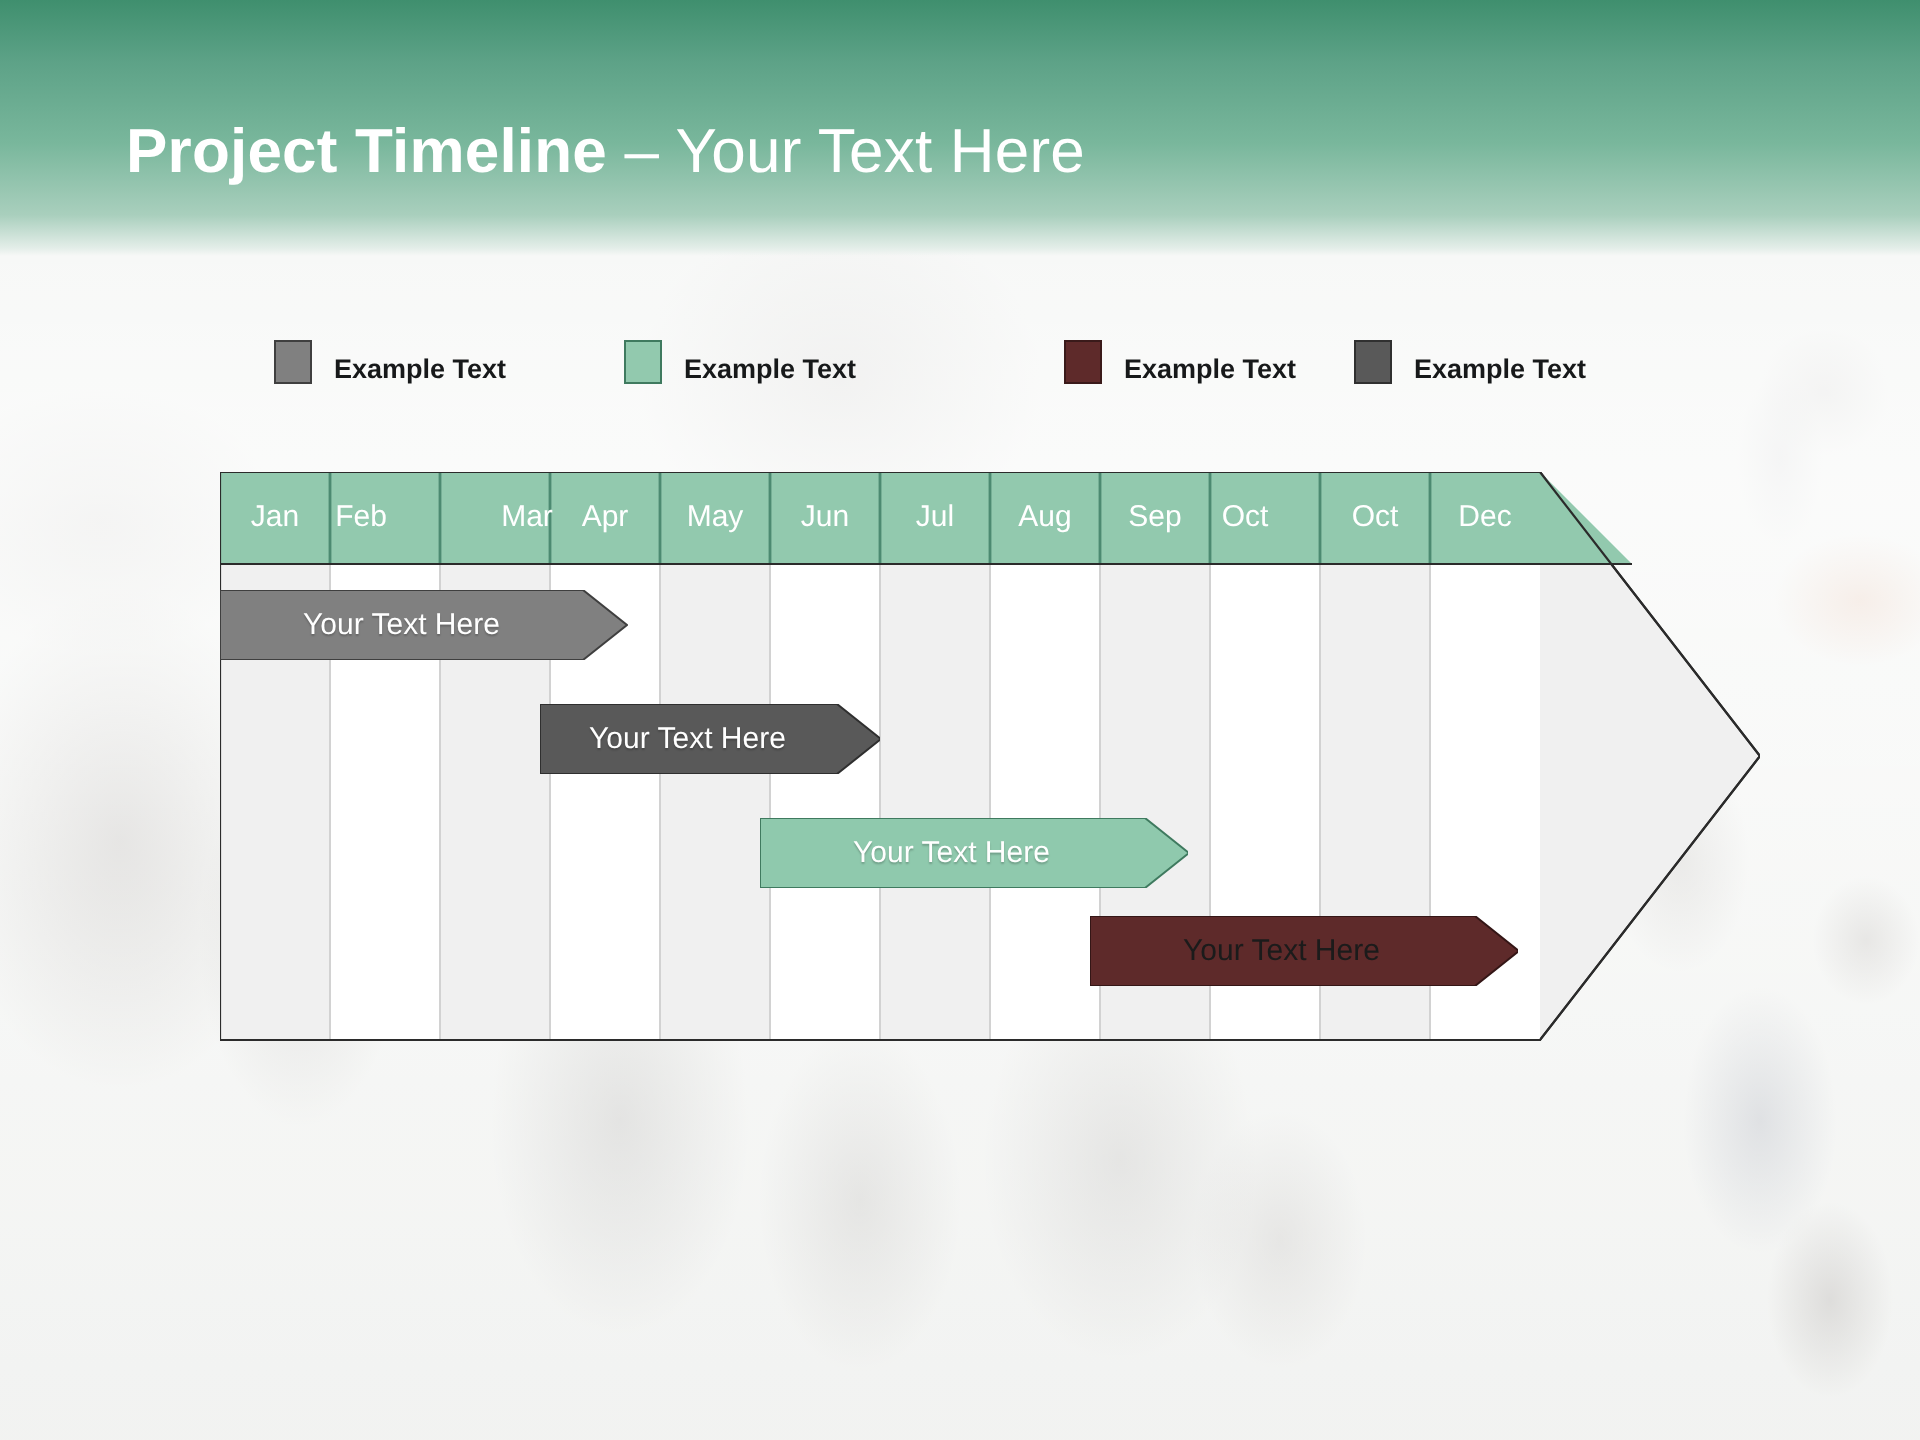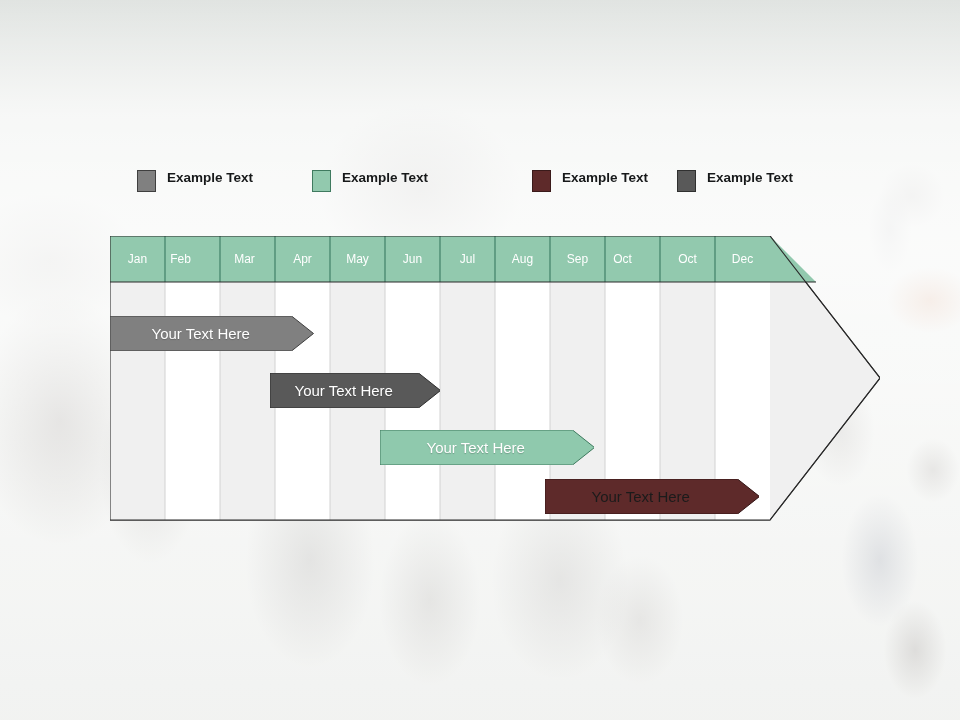--- a/index.html
+++ b/index.html
@@ -84,21 +84,21 @@
   #legend {
     position: absolute;
     left: 112px; top: 170px;
     z-index: 5;
     display: flex;
     align-items: center;
     height: 22px;
   }
   .legend-item {
     display: flex;
-    align-items: flex-start;
+    align-items: flex-end;
     padding-left: 25px;
   }
   .legend-swatch {
     width: 19px; height: 22px;
     border: 1px solid rgba(0,0,0,.55);
     flex: 0 0 auto;
   }
   .legend-label {
     margin-left: 11px;
     font-size: 13.5px;
@@ -116,30 +116,29 @@
   }
   #chart-svg { position: absolute; left: 0; top: 0; }
 
   .month-label {
     position: absolute;
     top: 0;
     height: 46px;
     line-height: 46px;
     text-align: center;
     color: #ffffff;
-    font-size: 12px;
+    font-size: 15px;
     pointer-events: none;
     white-space: nowrap;
   }
 
   
   .bar {
     position: absolute;
     z-index: 6;
-    margin-top: 21px;
   }
   .bar svg { display: block; }
   .bar-label {
     position: absolute;
     top: 0; left: 0;
     height: 100%;
     display: flex;
     align-items: center;
     font-size: 15px;
     white-space: nowrap;
@@ -149,20 +148,25 @@
   .bar-label.dark  { color: #1b1b1b; }
 </style>
 </head>
 <body>
 
 <div id="slide">
 
   <div id="photo-bg"></div>
   <div id="photo-veil"></div>
 
+  <div id="title-band">
+    <div id="title-text">
+      <span class="strong">Project Timeline</span><span class="light"> – Your Text Here</span>
+    </div>
+  </div>
 
   <div id="legend">
       <div class="legend-item" style="position: absolute; left: 0px;">
         <span class="legend-swatch" style="background: rgb(128, 128, 128); border-color: rgb(63, 63, 63);"></span>
         <span class="legend-label">Example Text</span>
       </div>
       <div class="legend-item" style="position: absolute; left: 175px;">
         <span class="legend-swatch" style="background: rgb(146, 201, 174); border-color: rgb(63, 122, 95);"></span>
         <span class="legend-label">Example Text</span>
       </div>
@@ -212,21 +216,21 @@
         <line x1="495" y1="46" x2="495" y2="284" stroke="#d2d2d2" stroke-width="1"></line>
         <line x1="550" y1="0" x2="550" y2="46" stroke="#4c8a71" stroke-width="1.4"></line>
         <line x1="550" y1="46" x2="550" y2="284" stroke="#d2d2d2" stroke-width="1"></line>
         <line x1="605" y1="0" x2="605" y2="46" stroke="#4c8a71" stroke-width="1.4"></line>
         <line x1="605" y1="46" x2="605" y2="284" stroke="#d2d2d2" stroke-width="1"></line>
         <path d="M0,0 L660,0 L770,142 L660,284 L0,284 Z" fill="none" stroke="#2b2b2b" stroke-width="1.1"></path>
         <line x1="0" y1="46" x2="706" y2="46" stroke="#2b2b2b" stroke-width="1"></line>
       </svg>
   <div class="month-label" style="left: 0px; width: 55px;">Jan</div>
       <div class="month-label" style="left: 55px; width: 31px;">Feb</div>
-      <div class="month-label" style="left: 107px; width: 55px;">Mar</div>
+      <div class="month-label" style="left: 126px; width: 55px;">Mar</div>
       <div class="month-label" style="left: 165px; width: 55px;">Apr</div>
       <div class="month-label" style="left: 220px; width: 55px;">May</div>
       <div class="month-label" style="left: 275px; width: 55px;">Jun</div>
       <div class="month-label" style="left: 330px; width: 55px; text-align: center;">Jul</div>
       <div class="month-label" style="left: 385px; width: 55px;">Aug</div>
       <div class="month-label" style="left: 440px; width: 55px;">Sep</div>
       <div class="month-label" style="left: 485px; width: 55px;">Oct</div>
       <div class="month-label" style="left: 550px; width: 55px;">Oct</div>
       <div class="month-label" style="left: 605px; width: 55px;">Dec</div>
       <div class="bar" style="left: 0px; top: 59px; width: 203.5px; height: 35px;">

